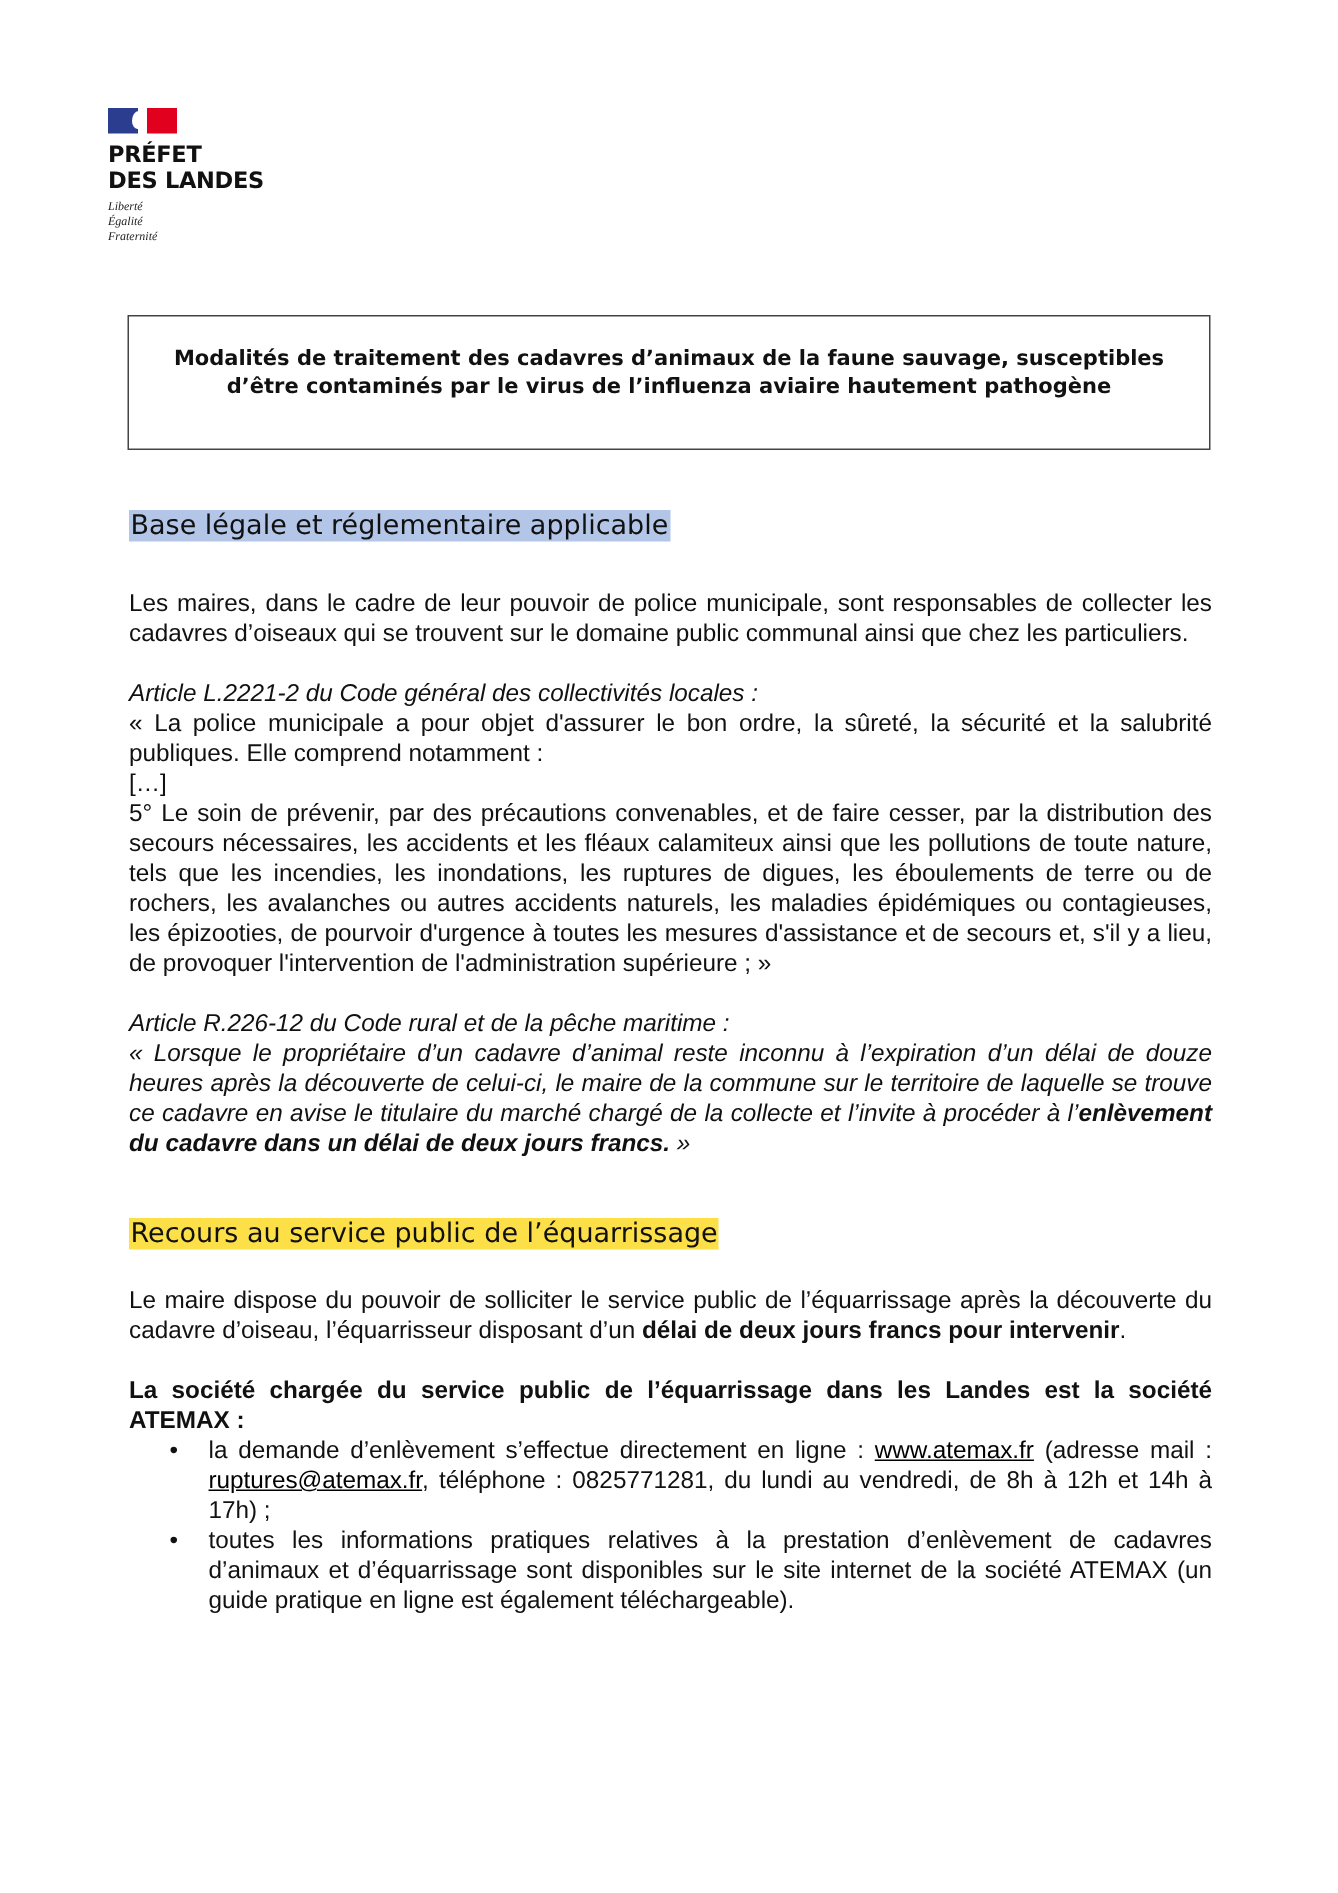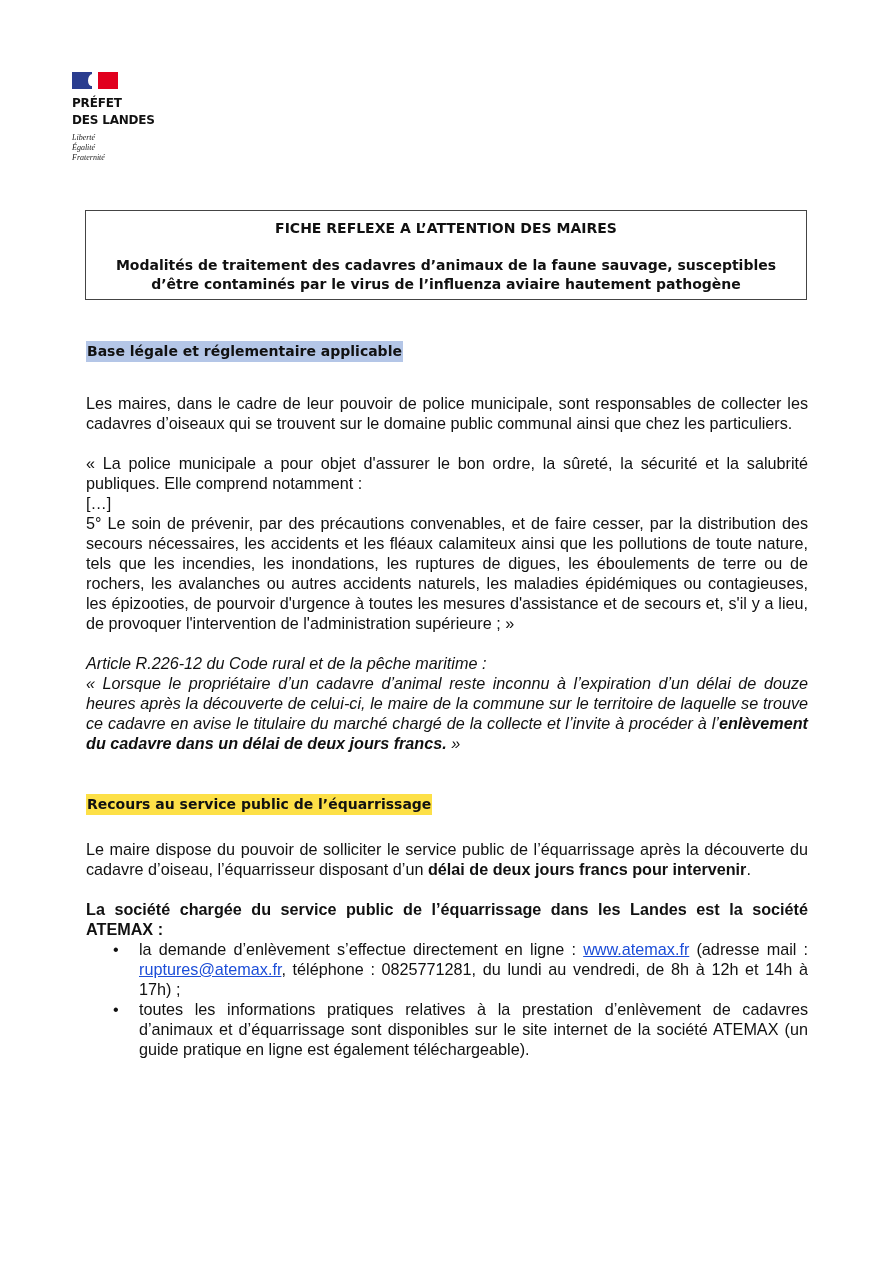--- a/index.html
+++ b/index.html
@@ -9,49 +9,49 @@
     color: #111;
   }
   .logo { position: absolute; left: 72px; top: 72px; width: 130px; }
   .flag { display: flex; width: 46px; height: 17px; }
   .flag .b { flex: 1; background: #2a3d8f; border-radius: 0 0 0 0; }
   .flag .w { width: 6px; background: #fff; }
   .flag .r { flex: 1; background: #e1001e; }
   .marianne { width: 8px; height: 12px; background: #fff; border-radius: 60% 40% 50% 50%; margin-top: 2px; margin-left: -4px; margin-right: -4px; position: relative; z-index: 2; }
   .logo-title {
     font-family: "DejaVu Sans", sans-serif; font-weight: bold;
-    font-size: 12px; line-height: 17px; color: #111; margin-top: 6px; letter-spacing: -0.2px;
+    font-size: 15px; line-height: 17px; color: #111; margin-top: 6px; letter-spacing: -0.2px;
   }
   .motto {
     font-family: "Liberation Serif", serif; font-style: italic;
     font-size: 8px; line-height: 10px; color: #222; margin-top: 4px;
   }
   .title-box {
     position: absolute; left: 85px; top: 210px; width: 722px; height: 90px;
     border: 1px solid #444; box-sizing: border-box;
     font-family: "DejaVu Sans", sans-serif; font-weight: bold; text-align: center;
     font-size: 14px; color: #111;
   }
   .title-box .t1 { margin-top: 8px; line-height: 18px; }
   .title-box .t2 { margin-top: 19px; line-height: 19px; padding: 0 4px; text-align: center; }
   .content {
     position: absolute; left: 86px; top: 340px; width: 722px;
     font-size: 16.2px; line-height: 20px; color: #111;
   }
   .heading {
-    display: inline-block; font-family: "DejaVu Sans", sans-serif; font-weight: bold;
-    font-size: 14px; line-height: 21px; padding: 0 1px;
+    display: inline-block; font-family: "DejaVu Sans", sans-serif; font-weight: normal;
+    font-size: 18px; line-height: 21px; padding: 0 1px;
   }
   .hl-blue { background: #b4c6e7; }
   .hl-red { background: #fde047; }
   p { margin: 0; text-align: justify; }
   .it { font-style: italic; }
   .bd { font-weight: bold; }
   .gap1 { height: 20px; }
-  a { color: #1d4ed8; text-decoration: underline; }
+  a { color: #000000; text-decoration: underline; }
   ul { margin: 0; padding: 0; list-style: none; }
   li { position: relative; padding-left: 53px; text-align: justify; }
   li .bullet { position: absolute; left: 27px; top: 0; }
 </style>
 </head>
 <body>
 
 <div class="logo">
   <div class="flag">
     <div class="b"></div>
@@ -64,30 +64,30 @@
     <div>DES LANDES</div>
   </div>
   <div class="motto">
     <div>Liberté</div>
     <div>Égalité</div>
     <div>Fraternité</div>
   </div>
 </div>
 
 <div class="title-box">
-  <div class="t1">FICHE REFLEXE A L’ATTENTION DES MAIRES</div>
   <div class="t2">Modalités de traitement des cadavres d’animaux de la faune sauvage, susceptibles d’être contaminés par le virus de l’influenza aviaire hautement pathogène</div>
 </div>
 
 <div class="content">
   <span class="heading hl-blue">Base légale et réglementaire applicable</span>
   <div class="gap1"></div>
   <div style="height:11px"></div>
   <p>Les maires, dans le cadre de leur pouvoir de police municipale, sont responsables de collecter les cadavres d’oiseaux qui se trouvent sur le domaine public communal ainsi que chez les particuliers.</p>
   <div class="gap1"></div>
+  <p class="it">Article L.2221-2 du Code général des collectivités locales :</p>
   <p>« La police municipale a pour objet d'assurer le bon ordre, la sûreté, la sécurité et la salubrité publiques. Elle comprend notamment :</p>
   <p>[…]</p>
   <p>5° Le soin de prévenir, par des précautions convenables, et de faire cesser, par la distribution des secours nécessaires, les accidents et les fléaux calamiteux ainsi que les pollutions de toute nature, tels que les incendies, les inondations, les ruptures de digues, les éboulements de terre ou de rochers, les avalanches ou autres accidents naturels, les maladies épidémiques ou contagieuses, les épizooties, de pourvoir d'urgence à toutes les mesures d'assistance et de secours et, s'il y a lieu, de provoquer l'intervention de l'administration supérieure ; »</p>
   <div class="gap1"></div>
   <p class="it">Article R.226-12 du Code rural et de la pêche maritime :</p>
   <p class="it"><span>« Lorsque le propriétaire d’un cadavre d’animal reste inconnu à l’expiration d’un délai de douze heures après la découverte de celui-ci, le maire de la commune sur le territoire de laquelle se trouve ce cadavre en avise le titulaire du marché chargé de la collecte et l’invite à procéder à l’</span><span class="bd">enlèvement du cadavre dans un délai de deux jours francs.</span><span> »</span></p>
   <div class="gap1"></div>
   <div style="height:20px"></div>
   <span class="heading hl-red">Recours au service public de l’équarrissage</span>
   <div class="gap1"></div>

